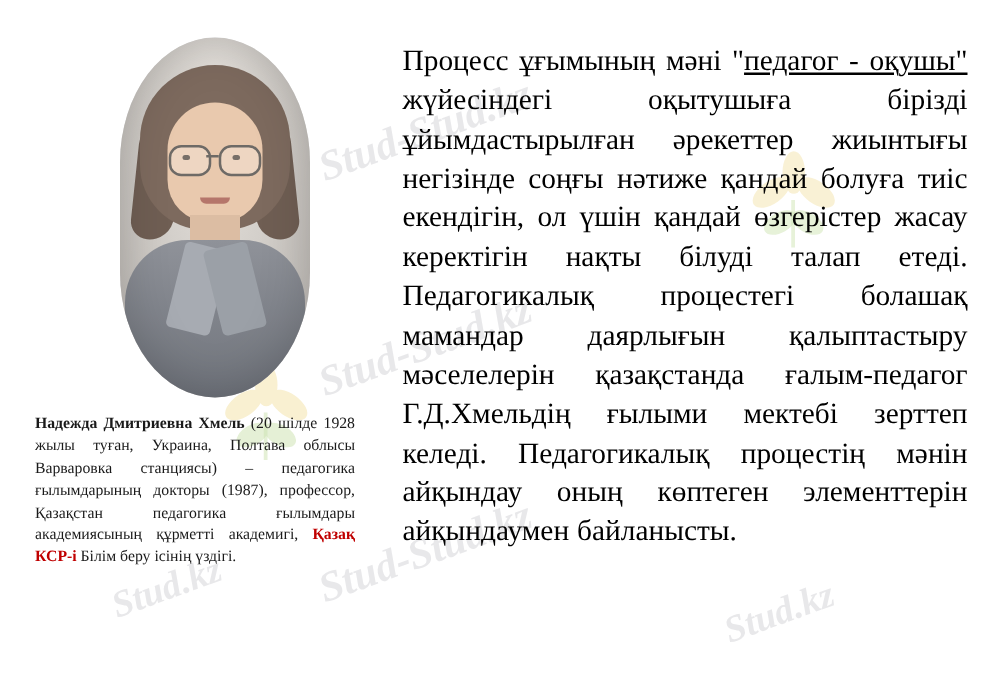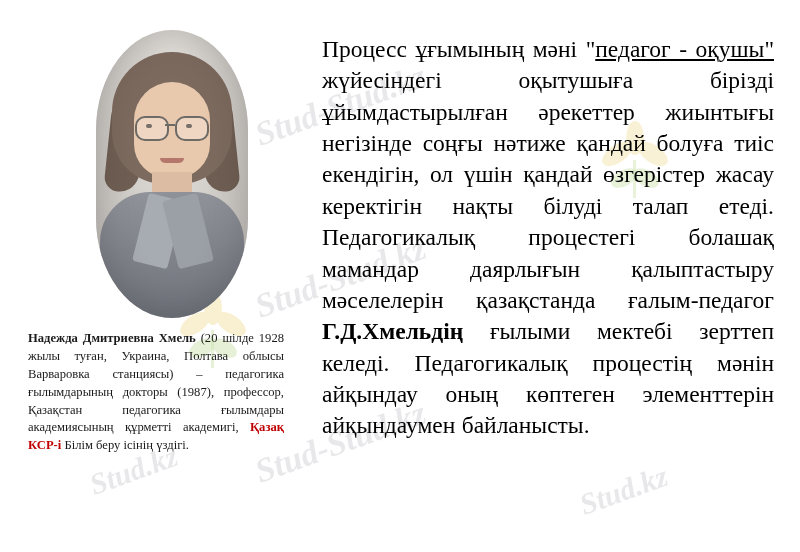--- a/index.html
+++ b/index.html
@@ -203,21 +203,21 @@
   }
   .body-text {
     font-family: "Liberation Serif", serif;
     font-size: 23.5px;
     line-height: 1.335;
     text-align: justify;
     color: #000000;
     word-spacing: 0.5px;
   }
   .body-text .u { text-decoration: underline; }
-  .body-text .strong { font-weight: bold; }
+  .body-text .strong { font-weight: normal; }
 </style>
 </head>
 <body>
 
 <div class="watermark-layer">
   <svg class="wm-flower wm-flower-1" width="70" height="80" viewBox="0 0 70 80">
     <g fill="#e8c85a" opacity="0.55">
       <ellipse cx="35" cy="18" rx="9" ry="17"></ellipse>
       <ellipse cx="17" cy="34" rx="17" ry="9" transform="rotate(-35 17 34)"></ellipse>
       <ellipse cx="53" cy="34" rx="17" ry="9" transform="rotate(35 53 34)"></ellipse>

